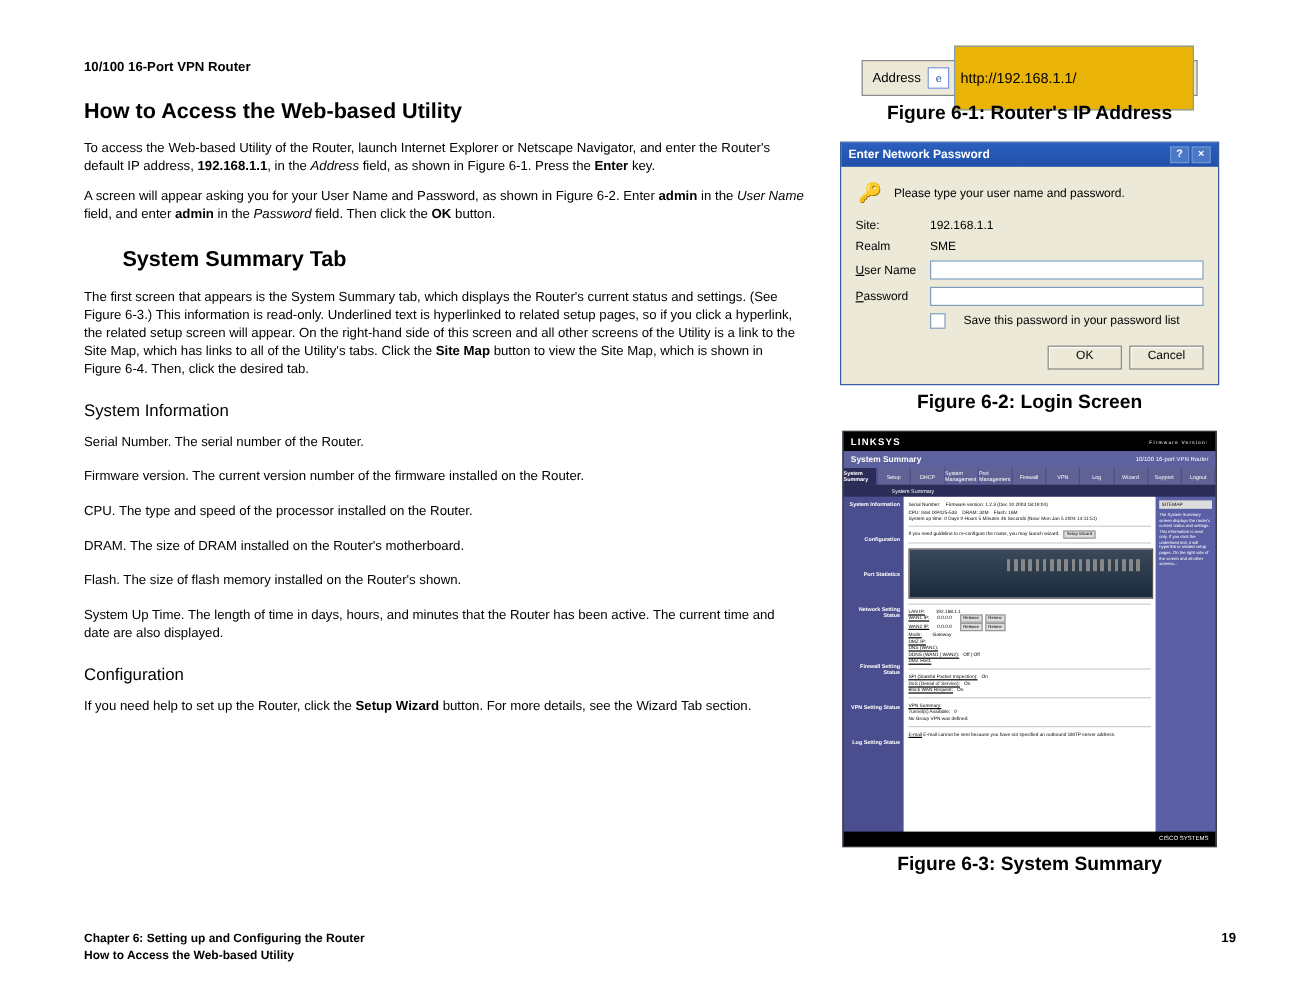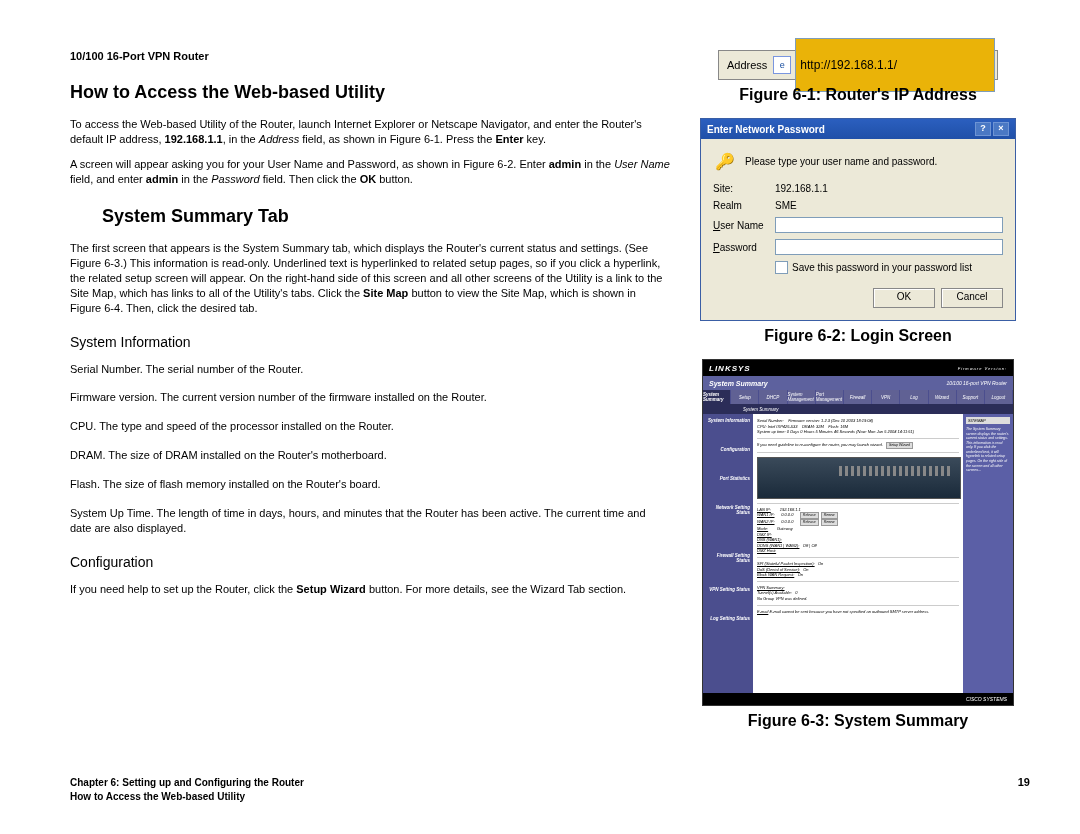--- a/index.html
+++ b/index.html
@@ -183,21 +183,21 @@
     width: 100%;
     height: 16px;
     border: 1px solid #7f9db9;
     background: #fff;
     font-size: 10px;
     box-sizing: border-box;
   }
   .fig2 .chkrow {
     display: flex;
     align-items: center;
-    gap: 4px;
+    gap: 15px;
     margin: 6px 0 10px 62px;
   }
   .fig2 .chkbox {
     width: 11px;
     height: 11px;
     border: 1px solid #7f9db9;
     background: #fff;
   }
   .fig2 .btns {
     display: flex;
@@ -218,21 +218,20 @@
   
   .fig3 {
     width: 310px;
     height: 345px;
     border: 1px solid #333;
     background: #4b4e8e;
     font-size: 5px;
     color: #fff;
     position: relative;
     overflow: hidden;
-    font-style: italic;
   }
   .fig3 .topbar {
     background: #000;
     height: 16px;
     display: flex;
     align-items: center;
     padding: 0 6px;
     font-size: 8px;
     font-weight: bold;
     letter-spacing: 1px;
@@ -374,21 +373,21 @@
     <p class="para">
       <span>The first screen that appears is the System Summary tab, which displays the Router's current status and settings. (See Figure 6-3.) This information is read-only. Underlined text is hyperlinked to related setup pages, so if you click a hyperlink, the related setup screen will appear. On the right-hand side of this screen and all other screens of the Utility is a link to the Site Map, which has links to all of the Utility's tabs. Click the </span><b>Site Map</b><span> button to view the Site Map, which is shown in Figure 6-4. Then, click the desired tab.</span>
     </p>
 
     <div class="subhead">System Information</div>
 
     <p class="item">Serial Number. The serial number of the Router.</p>
     <p class="item">Firmware version. The current version number of the firmware installed on the Router.</p>
     <p class="item">CPU. The type and speed of the processor installed on the Router.</p>
     <p class="item">DRAM. The size of DRAM installed on the Router's motherboard.</p>
-    <p class="item">Flash. The size of flash memory installed on the Router's board.</p>
+    <p class="item">Flash. The size of flash memory installed on the Router's shown.</p>
     <p class="item">System Up Time. The length of time in days, hours, and minutes that the Router has been active. The current time and date are also displayed.</p>
 
     <div class="subhead">Configuration</div>
 
     <p class="para">
       <span>If you need help to set up the Router, click the </span><b>Setup Wizard</b><span> button. For more details, see the Wizard Tab section.</span>
     </p>
   </div>
 
   <div class="right-col">

